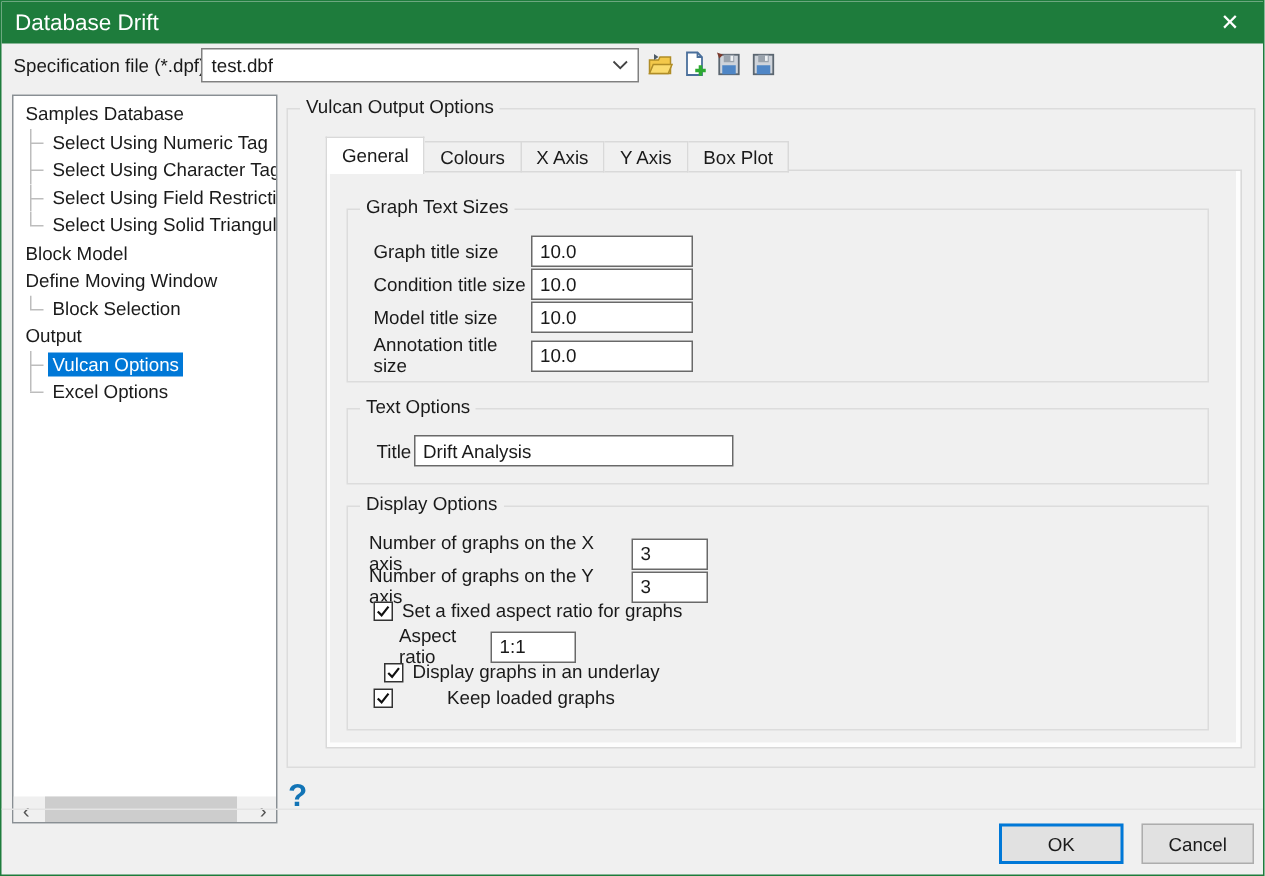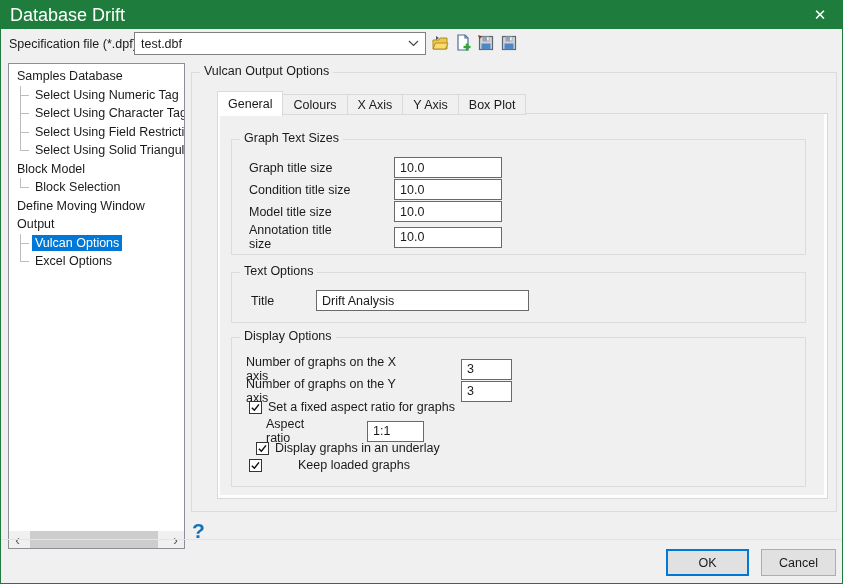--- a/index.html
+++ b/index.html
@@ -13,21 +13,21 @@
     border:1px solid #1e7c3c;
     overflow:hidden;
   }
 
   
   .titlebar {
     position:absolute; left:0; top:0; right:0; height:28px;
     background:#1e7c3c; color:#fff;
     display:flex; align-items:center;
   }
-  .titlebar .title { padding-left:9px; font-size:18px; }
+  .titlebar .title { padding-left:9px; font-size:15px; }
   .close-btn {
     margin-left:auto; width:44px; height:28px;
     display:flex; align-items:center; justify-content:center;
     color:#fff; font-size:15px; font-weight:300; cursor:default;
   }
 
   
   .spec-row { position:absolute; left:0; top:28px; right:0; height:32px; }
   .spec-label { position:absolute; left:8px; top:8px; }
   .combo {
@@ -92,21 +92,21 @@
     background:#f0f0f0; border:1px solid #d9d9d9;
     box-shadow: inset -3px -3px 0 #fdfdfd, inset 2px 0 0 #fdfdfd;
     z-index:1;
   }
 
   .inner-group { position:absolute; left:13px; width:575px; border:1px solid #dcdcdc; background:#f0f0f0; }
   .g1 { top:25px;  height:116px; }
   .g2 { top:158px; height:51px;  }
   .g3 { top:223px; height:150px; }
 
-  .field-row { position:absolute; display:flex; align-items:center;gap:40px; }
+  .field-row { position:absolute; display:flex; align-items:center; }
   .txt-input {
     height:21px; background:#fff; border:1px solid #696969;
     font-family:"Liberation Sans", sans-serif; font-size:12.5px; color:#1a1a1a;
     padding:1px 5px; outline:none;
   }
 
   
   .cb-row { position:absolute; display:flex; align-items:center; gap:6px;text-align:right; }
   .checkbox {
     width:13px; height:13px; background:#fff; border:1px solid #333;
@@ -202,26 +202,26 @@
         <span class="conn tee"></span>
         <span class="lbl">Select Using Field Restriction</span>
       </div>
     <div class="tree-row child">
         <span class="conn ell"></span>
         <span class="lbl">Select Using Solid Triangulation</span>
       </div>
     <div class="tree-row root">
         <span class="lbl">Block Model</span>
       </div>
+    <div class="tree-row root">
+        <span class="lbl">Define Moving Window</span>
+      </div>
     <div class="tree-row child">
         <span class="conn ell"></span>
         <span class="lbl">Block Selection</span>
-      </div>
-    <div class="tree-row root">
-        <span class="lbl">Define Moving Window</span>
       </div>
     <div class="tree-row root">
         <span class="lbl">Output</span>
       </div>
     <div class="tree-row child selected">
         <span class="conn tee"></span>
         <span class="lbl">Vulcan Options</span>
       </div>
     <div class="tree-row child">
         <span class="conn ell"></span>

